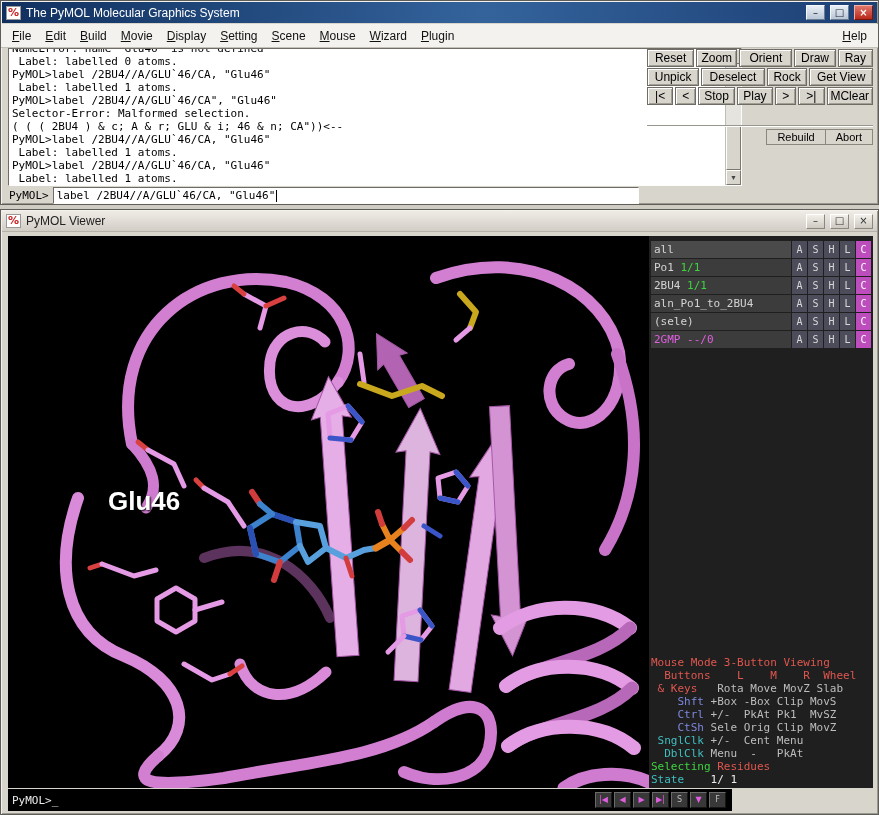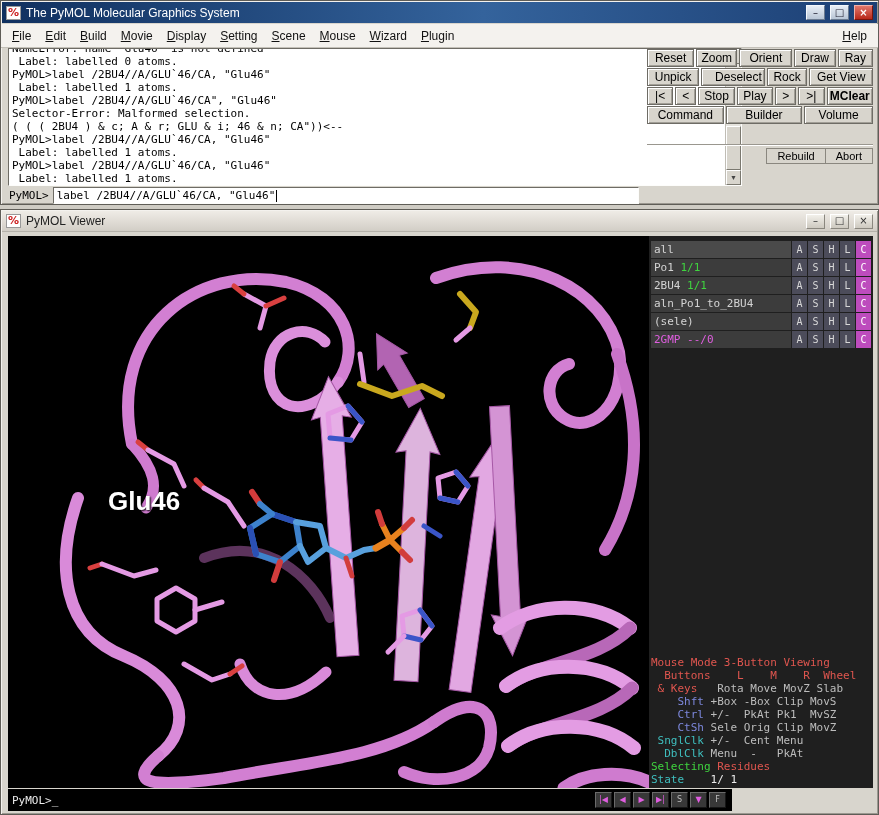--- a/index.html
+++ b/index.html
@@ -133,37 +133,32 @@
     <div>
         <div class="btn-row">
           <button class="cbtn" style="flex: 7 1 0px;">Reset</button>
           <button class="cbtn" style="flex: 6 1 0px;">Zoom</button>
           <button class="cbtn" style="flex: 8 1 0px;">Orient</button>
           <button class="cbtn" style="flex: 6 1 0px;">Draw</button>
           <button class="cbtn" style="flex: 5 1 0px;">Ray</button>
         </div>
         <div class="btn-row">
           <button class="cbtn" style="flex: 8 1 0px;">Unpick</button>
-          <button class="cbtn" style="flex: 10 1 0px; text-align: right;">Deselect</button>
+          <button class="cbtn" style="flex: 10 1 0px;">Deselect</button>
           <button class="cbtn" style="flex: 6 1 0px;">Rock</button>
           <button class="cbtn" style="flex: 10 1 0px;">Get View</button>
         </div>
         <div class="btn-row">
           <button class="cbtn" style="flex: 4 1 0px;">|&lt;</button>
           <button class="cbtn" style="flex: 3 1 0px;">&lt;</button>
           <button class="cbtn" style="flex: 6 1 0px;">Stop</button>
           <button class="cbtn" style="flex: 6 1 0px;">Play</button>
           <button class="cbtn" style="flex: 3 1 0px;">&gt;</button>
           <button class="cbtn" style="flex: 4 1 0px;">&gt;|</button>
-          <button class="cbtn" style="flex: 8 1 0px; font-weight: bold;">MClear</button>
-        </div>
-        <div class="btn-row">
-          <button class="cbtn" style="flex: 9 1 0px;">Command</button>
-          <button class="cbtn" style="flex: 9 1 0px;">Builder</button>
-          <button class="cbtn" style="flex: 8 1 0px;">Volume</button>
+          <button class="cbtn" style="flex: 8 1 0px;">MClear</button>
         </div>
       </div>
     <div class="util-row">
         <button class="ubtn">Rebuild</button>
         <button class="ubtn">Abort</button>
       </div>
   </div>
 
   <div class="cmdrow">
     <span class="cmd-label">PyMOL&gt;</span>

